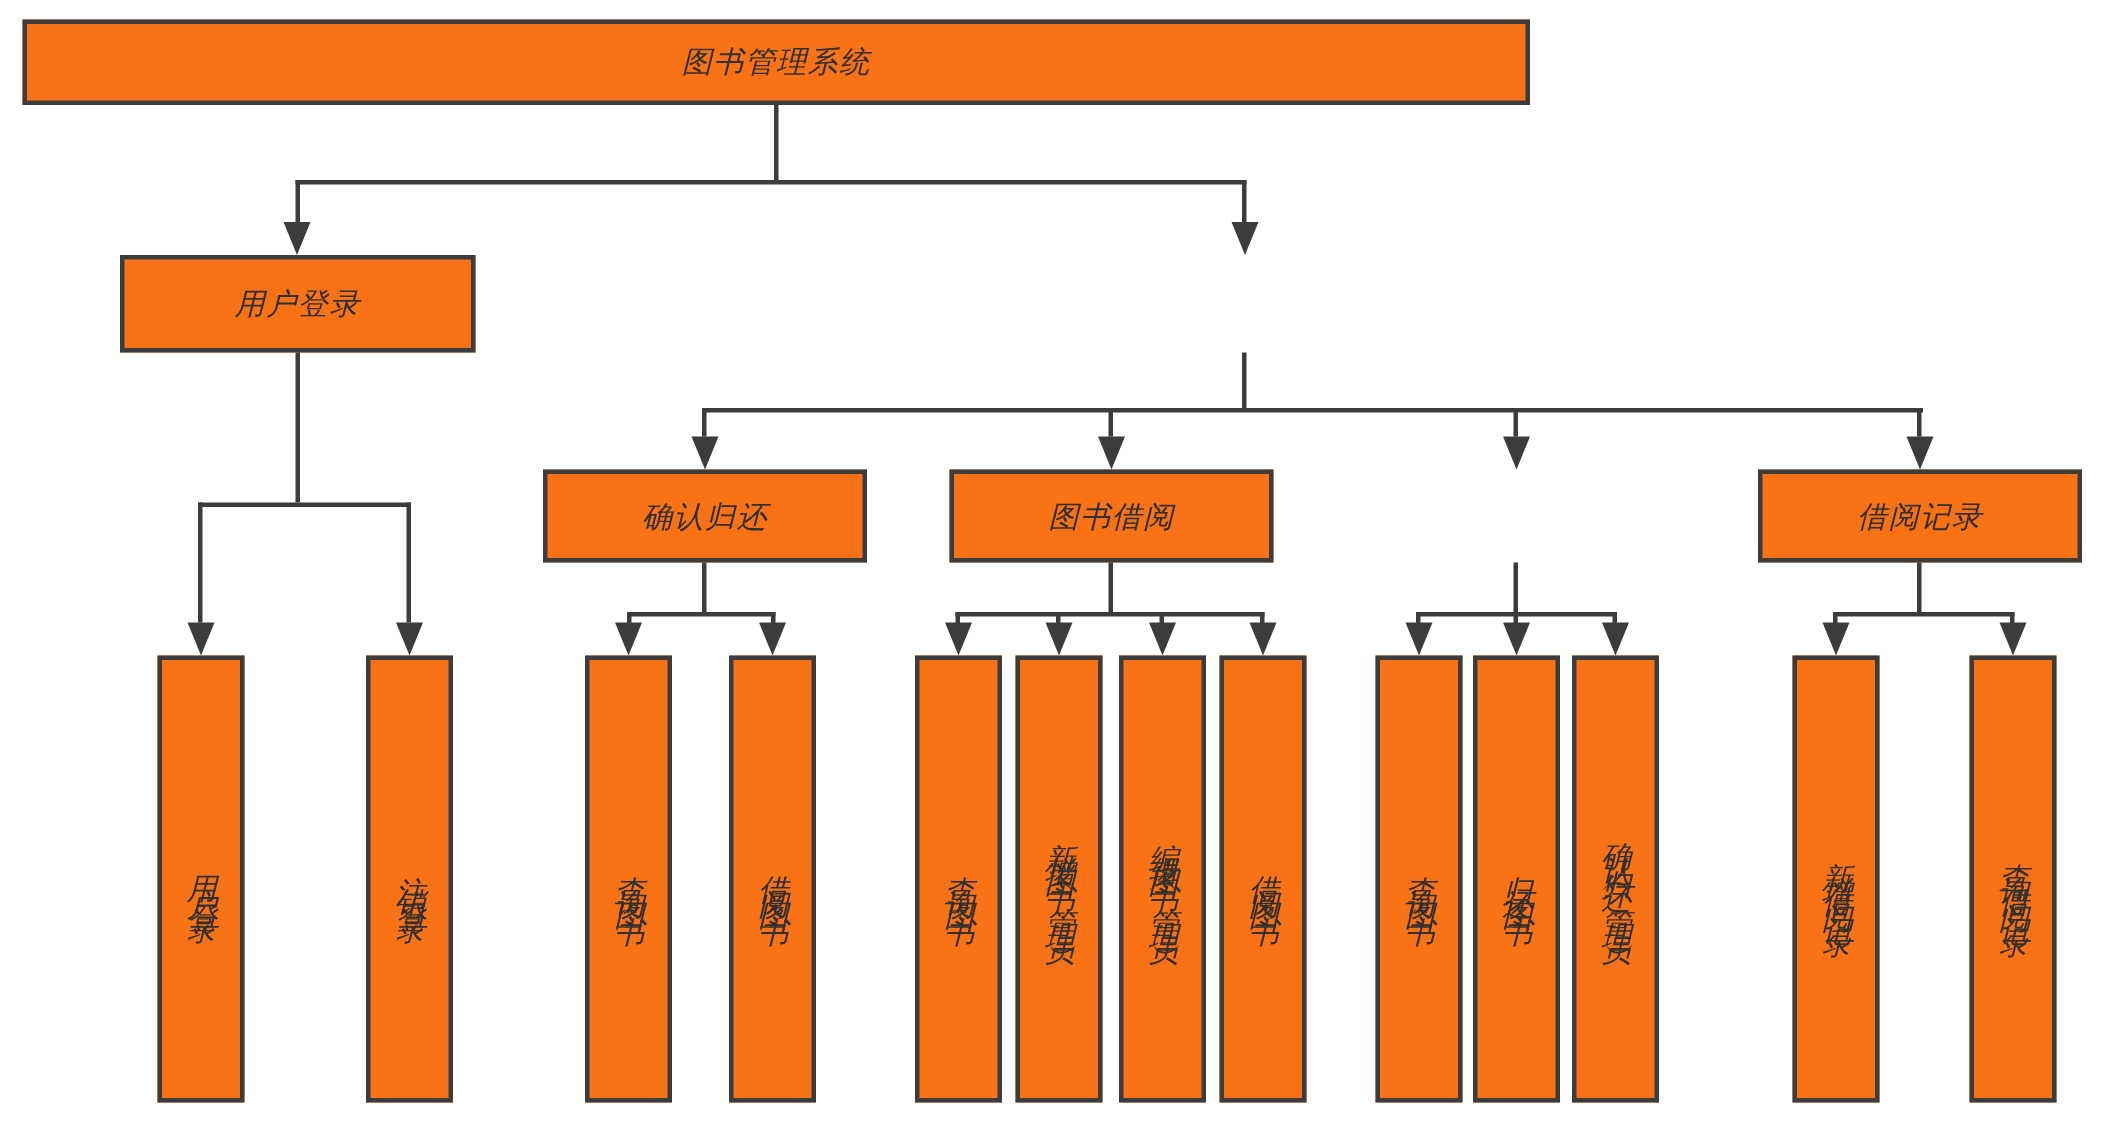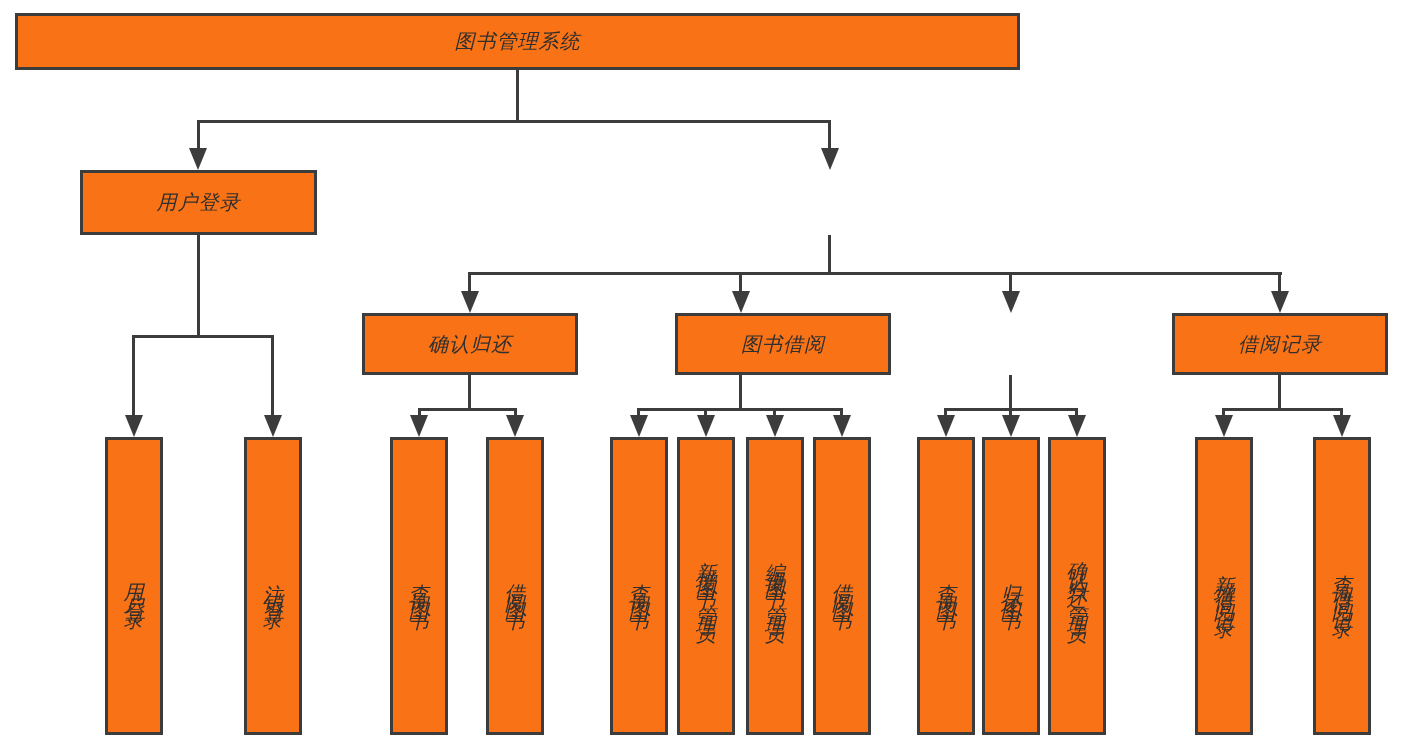--- a/index.html
+++ b/index.html
@@ -65,21 +65,21 @@
     <span class="hlabel">图书管理系统</span>
   </div>
 
   <div class="node lvl2" style="left:80px;width:237px;">
     <span class="hlabel">用户登录</span>
   </div>
 
   <div class="node lvl3" style="left:362px;width:216px;">
     <span class="hlabel">确认归还</span>
   </div>
-  <div class="node lvl3" style="left:633px;width:216px;margin-left:42px;">
+  <div class="node lvl3" style="left:633px;width:216px;">
     <span class="hlabel">图书借阅</span>
   </div>
   <div class="node lvl3" style="left:1172px;width:216px;text-align:right;">
     <span class="hlabel">借阅记录</span>
   </div>
 
   <div class="node leaf" style="left:105px;">
     <span class="vlabel">用户登录</span>
   </div>
   <div class="node leaf" style="left:244px;">

